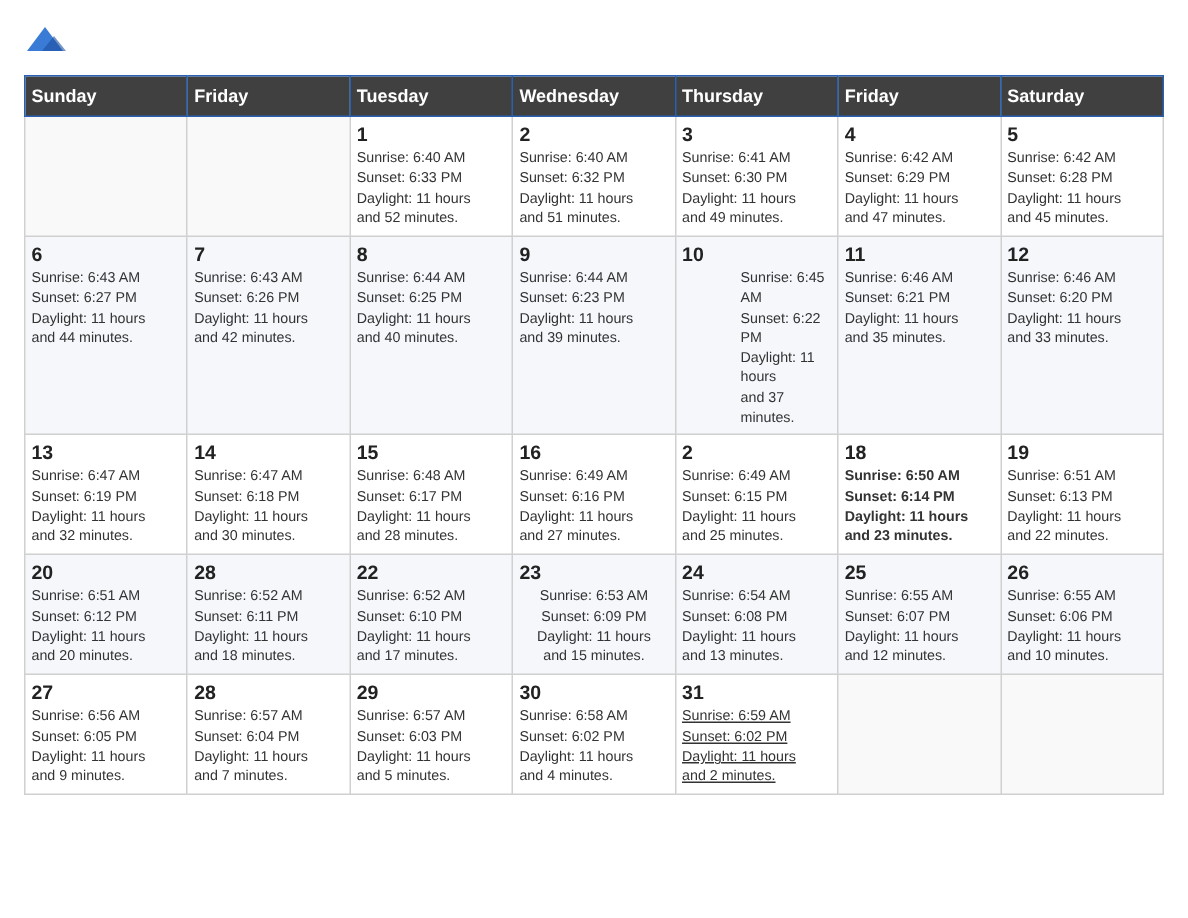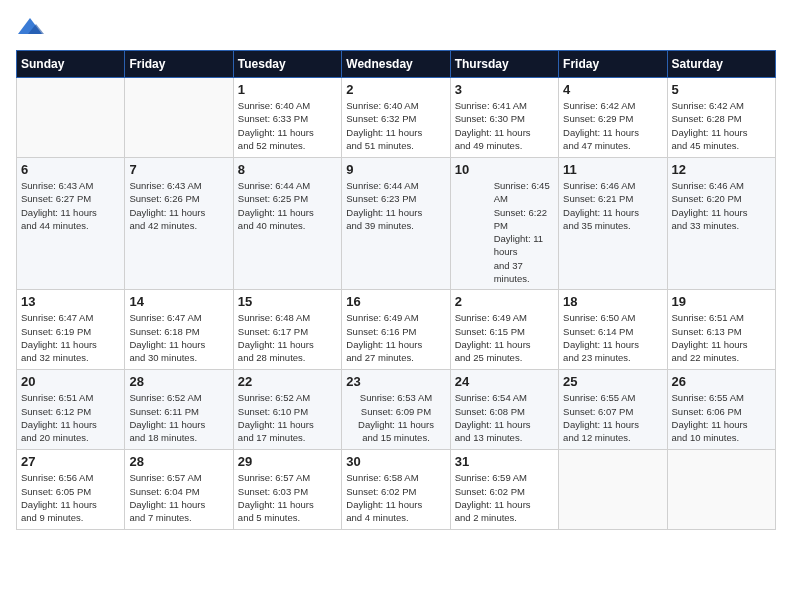--- a/index.html
+++ b/index.html
@@ -36,21 +36,21 @@
     .location-title {
       font-size: 16px;
       color: #555;
     }
     table {
       width: 100%;
       border-collapse: collapse;
       table-layout: fixed;
     }
     thead tr th {
-      background-color: #0f172a;
+      background-color: #404040;
       color: #fff;
       font-size: 12px;
       font-weight: bold;
       padding: 6px 4px;
       text-align: left;
       border: 1px solid #2a60b0;
     }
     tbody tr td {
       vertical-align: top;
       font-size: 10px;
@@ -233,21 +233,21 @@
         </td>
         <td>
           <span class="day-number">2</span>
           <div class="day-info" style="white-space: pre-line;">Sunrise: 6:49 AM
 Sunset: 6:15 PM
 Daylight: 11 hours
 and 25 minutes.</div>
         </td>
         <td>
           <span class="day-number">18</span>
-          <div class="day-info" style="white-space: pre-line;">Sunrise: 6:50 AM
+          <div class="day-info" style="white-space: pre-line; font-weight: bold;">Sunrise: 6:50 AM
 Sunset: 6:14 PM
 Daylight: 11 hours
 and 23 minutes.</div>
         </td>
         <td>
           <span class="day-number">19</span>
           <div class="day-info" style="white-space: pre-line;">Sunrise: 6:51 AM
 Sunset: 6:13 PM
 Daylight: 11 hours
 and 22 minutes.</div>
@@ -328,21 +328,21 @@
         </td>
         <td>
           <span class="day-number">30</span>
           <div class="day-info" style="white-space: pre-line;">Sunrise: 6:58 AM
 Sunset: 6:02 PM
 Daylight: 11 hours
 and 4 minutes.</div>
         </td>
         <td>
           <span class="day-number">31</span>
-          <div class="day-info" style="white-space: pre-line;">Sunrise: 6:59 AM
+          <div class="day-info" style="white-space: pre-line; text-decoration: underline;">Sunrise: 6:59 AM
 Sunset: 6:02 PM
 Daylight: 11 hours
 and 2 minutes.</div>
         </td>
         <td class="empty-cell"></td>
         <td class="empty-cell"></td>
       </tr>
     </tbody>
 </table>
 

